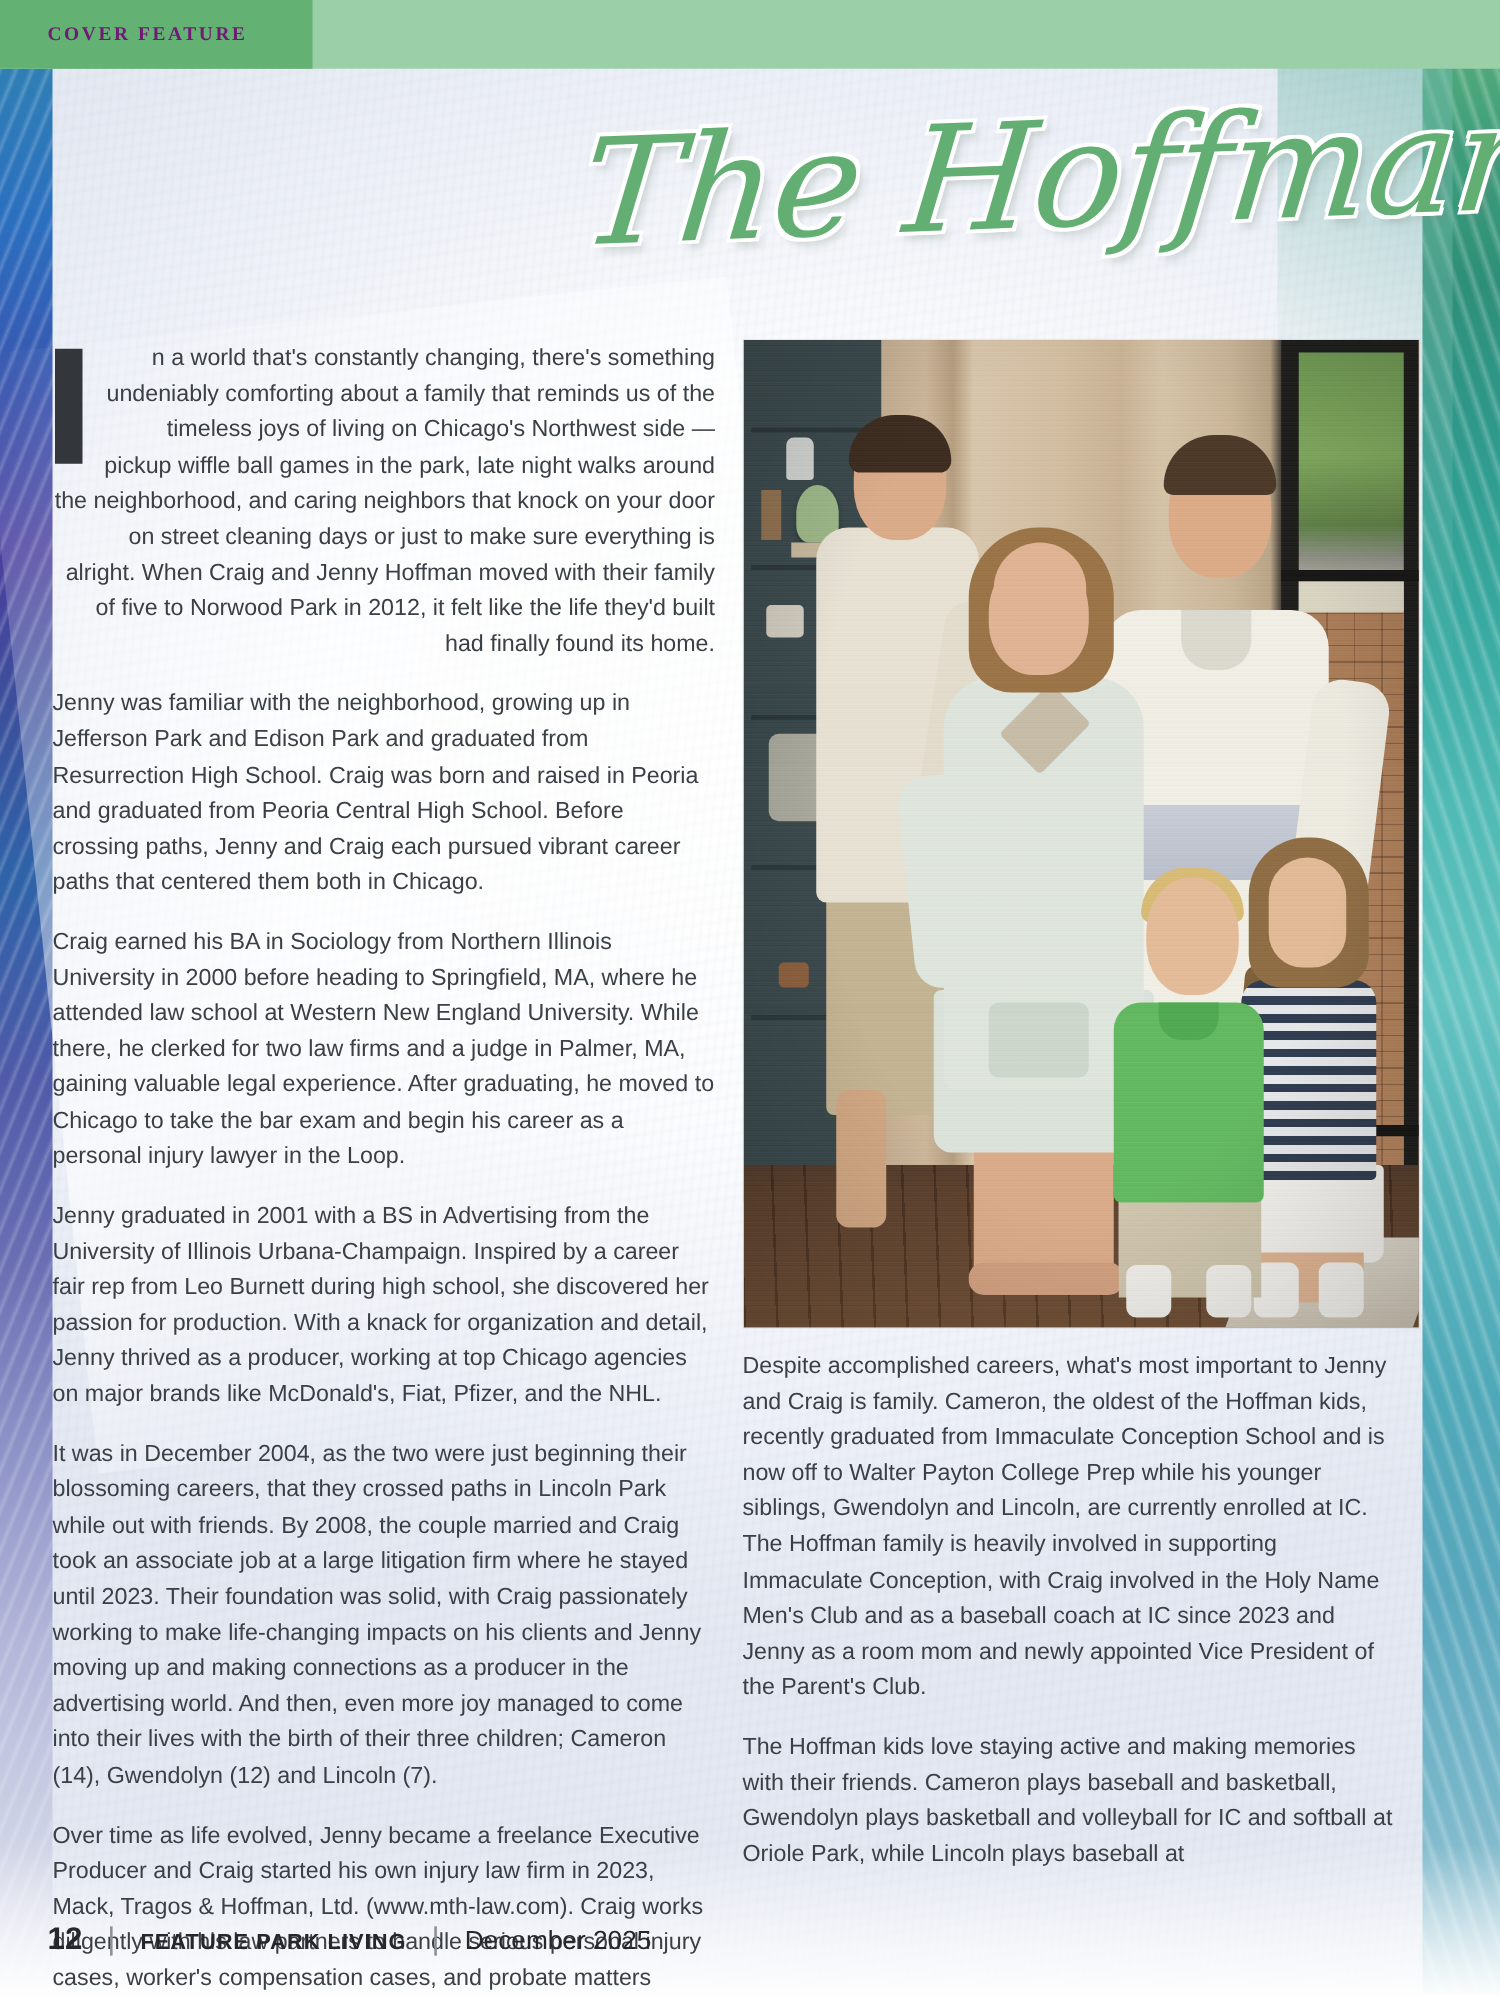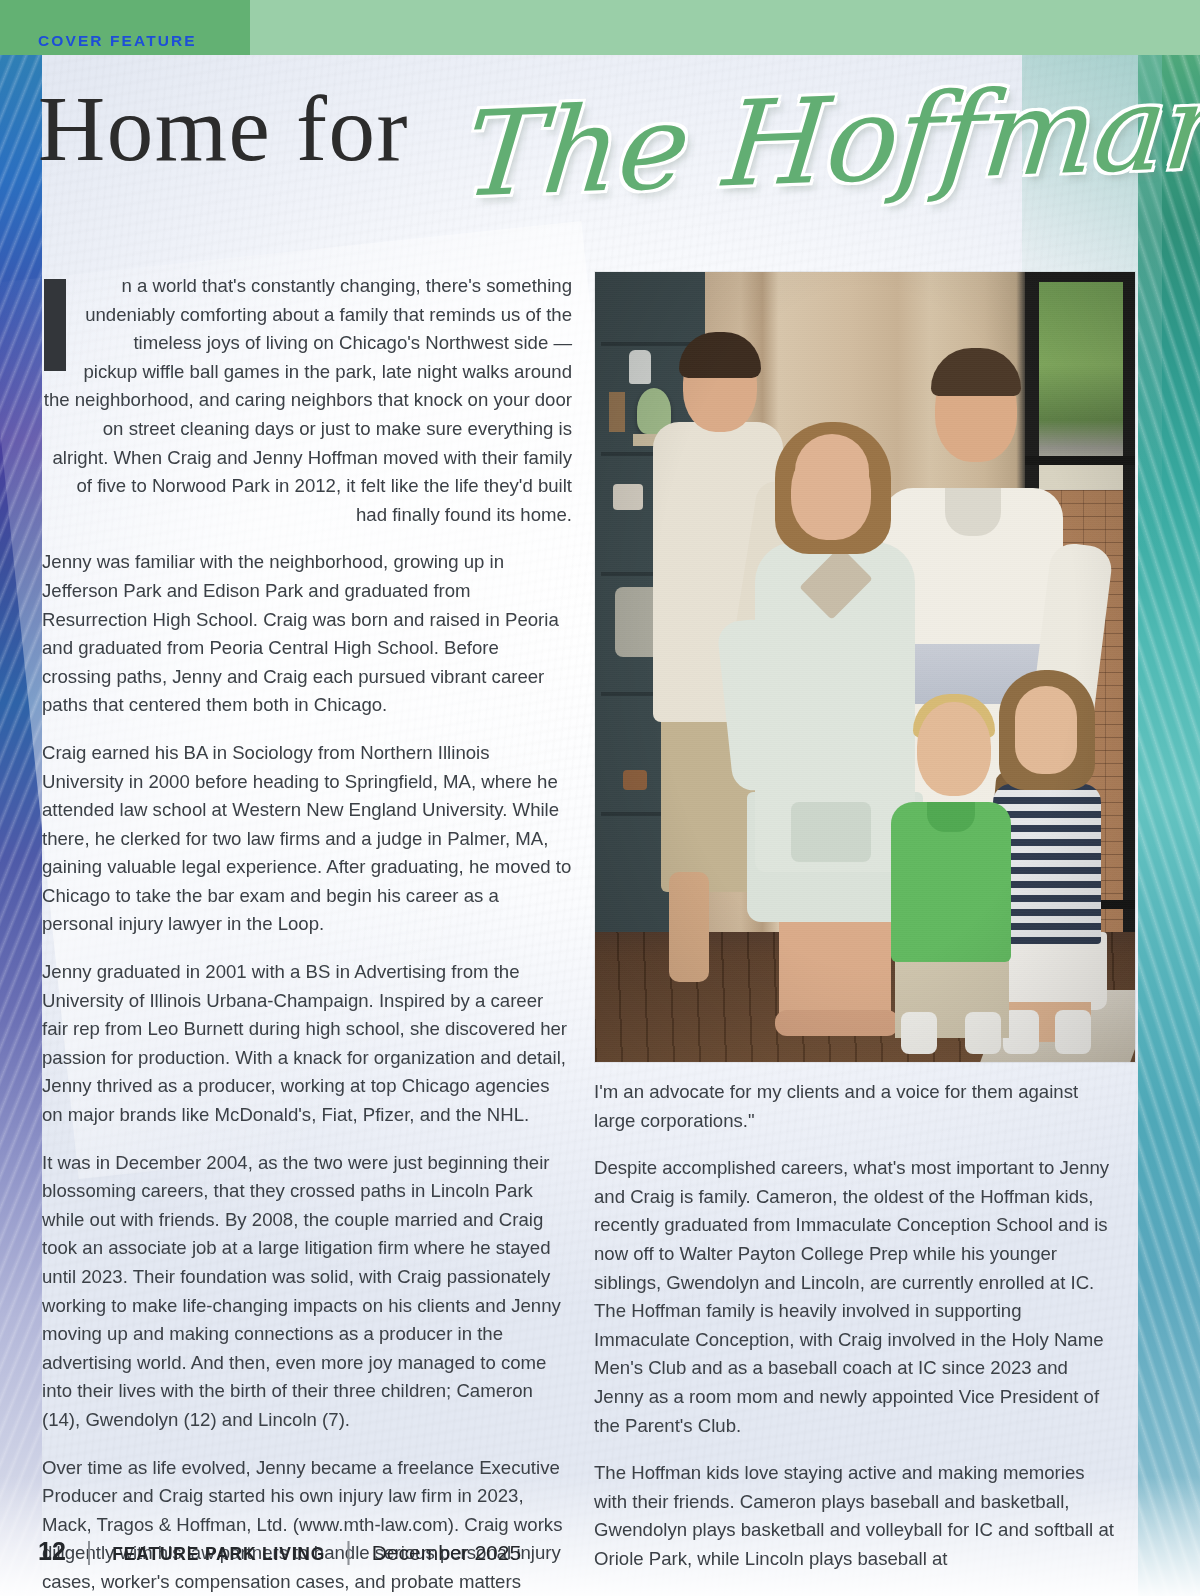--- a/index.html
+++ b/index.html
@@ -91,25 +91,26 @@
     left: 0; top: 0; width: 1200px; height: 55px;
     background: #9acfa8;
   }
   .header-tab {
     position: absolute;
     left: 0; top: 0; width: 250px; height: 55px;
     background: #63b173;
   }
   .kicker {
     position: absolute;
-    left: 38px; top: 32px;
+    left: 38px; top: 19px;
     font-size: 15.5px;
     letter-spacing: 2.1px;
     font-weight: 600;
-    color: #1d4ed8;
+    color: #701a75;
+    font-family: Liberation Serif, serif;
   }
 
   
   .title-row {
     position: absolute;
     left: 38px; top: 70px;
     width: 1120px; height: 150px;
   }
   .title-serif {
     position: absolute;
@@ -316,21 +317,20 @@
   <div class="bg-paper-weave"></div>
   <div class="bg-sheen-a"></div>
   <div class="bg-bottom-fade"></div>
 
   <div class="header-bar">
     <div class="header-tab"></div>
     <div class="kicker">COVER FEATURE</div>
   </div>
 
   <div class="title-row">
-    <div class="title-serif">Home for</div>
     <div class="title-script">The Hoffman's</div>
   </div>
 
 
   <div class="photo-frame">
     <div class="ph wall-main"></div>
     <div class="ph shelf-unit"></div>
     <div class="ph shelf-line" style="top:70px"></div>
     <div class="ph shelf-line" style="top:180px"></div>
     <div class="ph shelf-line" style="top:300px"></div>
@@ -406,21 +406,20 @@
   <div class="col col-left">
     <p class="dropcap-para"><span class="dropcap"></span><span>n a world that's constantly changing, there's something undeniably comforting about a family that reminds us of the timeless joys of living on Chicago's Northwest side — pickup wiffle ball games in the park, late night walks around the neighborhood, and caring neighbors that knock on your door on street cleaning days or just to make sure everything is alright. When Craig and Jenny Hoffman moved with their family of five to Norwood Park in 2012, it felt like the life they'd built had finally found its home.</span></p>
     <p><span>Jenny was familiar with the neighborhood, growing up in Jefferson Park and Edison Park and graduated from Resurrection High School. Craig was born and raised in Peoria and graduated from Peoria Central High School. Before crossing paths, Jenny and Craig each pursued vibrant career paths that centered them both in Chicago.</span></p>
     <p><span>Craig earned his BA in Sociology from Northern Illinois University in 2000 before heading to Springfield, MA, where he attended law school at Western New England University. While there, he clerked for two law firms and a judge in Palmer, MA, gaining valuable legal experience. After graduating, he moved to Chicago to take the bar exam and begin his career as a personal injury lawyer in the Loop.</span></p>
     <p><span>Jenny graduated in 2001 with a BS in Advertising from the University of Illinois Urbana-Champaign. Inspired by a career fair rep from Leo Burnett during high school, she discovered her passion for production. With a knack for organization and detail, Jenny thrived as a producer, working at top Chicago agencies on major brands like McDonald's, Fiat, Pfizer, and the NHL.</span></p>
     <p><span>It was in December 2004, as the two were just beginning their blossoming careers, that they crossed paths in Lincoln Park while out with friends. By 2008, the couple married and Craig took an associate job at a large litigation firm where he stayed until 2023. Their foundation was solid, with Craig passionately working to make life-changing impacts on his clients and Jenny moving up and making connections as a producer in the advertising world. And then, even more joy managed to come into their lives with the birth of their three children; Cameron (14), Gwendolyn (12) and Lincoln (7).</span></p>
     <p><span>Over time as life evolved, Jenny became a freelance Executive Producer and Craig started his own injury law firm in 2023, Mack, Tragos &amp; Hoffman, Ltd. (www.mth-law.com). Craig works diligently with his law partners to handle serious personal injury cases, worker's compensation cases, and probate matters throughout Illinois, Indiana, Iowa, Wisconsin and Michigan. This new era of work has been fulfilling for Craig, saying “I enjoy helping people and solving their problems. Most all of my cases involve litigating on behalf of injured individuals against insurance companies.</span></p>
   </div>
 
   <div class="col col-right">
-    <p><span>I'm an advocate for my clients and a voice for them against large corporations."</span></p>
     <p><span>Despite accomplished careers, what's most important to Jenny and Craig is family. Cameron, the oldest of the Hoffman kids, recently graduated from Immaculate Conception School and is now off to Walter Payton College Prep while his younger siblings, Gwendolyn and Lincoln, are currently enrolled at IC. The Hoffman family is heavily involved in supporting Immaculate Conception, with Craig involved in the Holy Name Men's Club and as a baseball coach at IC since 2023 and Jenny as a room mom and newly appointed Vice President of the Parent's Club.</span></p>
     <p><span>The Hoffman kids love staying active and making memories with their friends. Cameron plays baseball and basketball, Gwendolyn plays basketball and volleyball for IC and softball at Oriole Park, while Lincoln plays baseball at</span></p>
   </div>
 
   <div class="footer">
     <span class="pg">12</span>
     <span class="sep">|</span>
     <span class="mag">FEATURE PARK LIVING</span>
     <span class="sep">|</span>
     <span class="date">December 2025</span>

